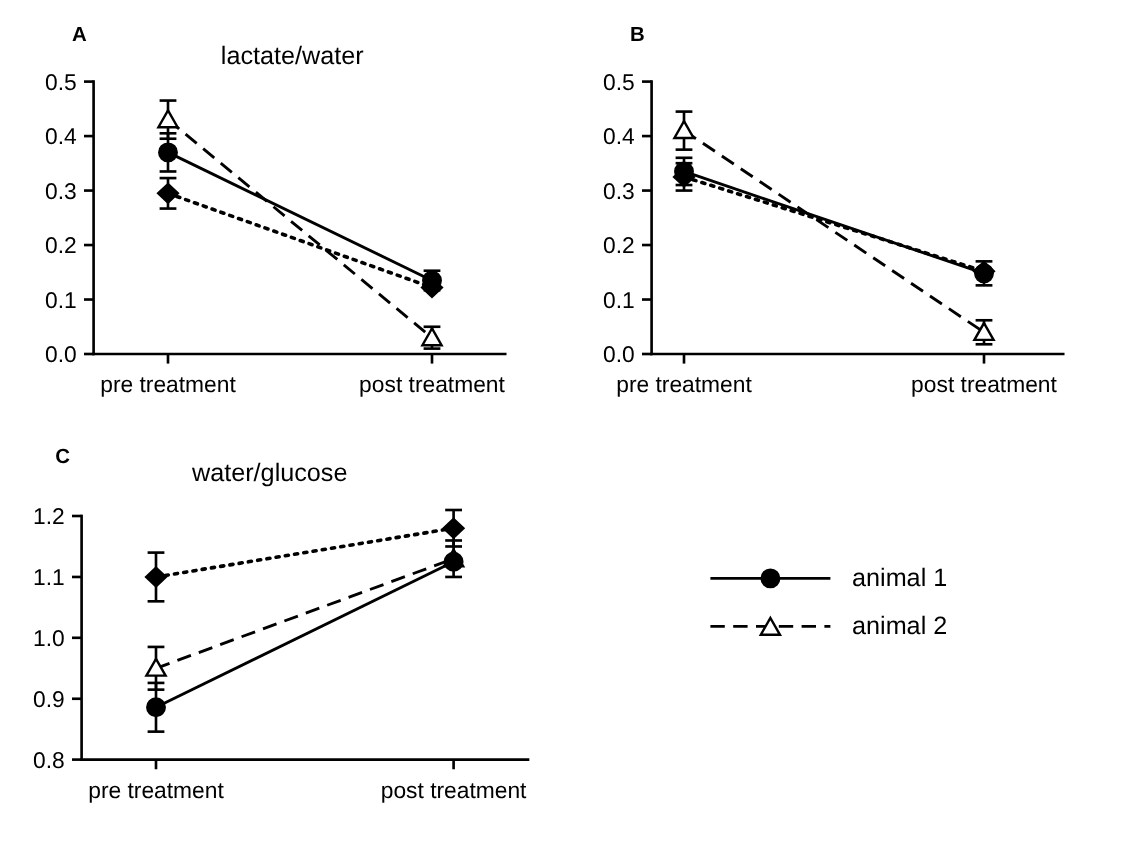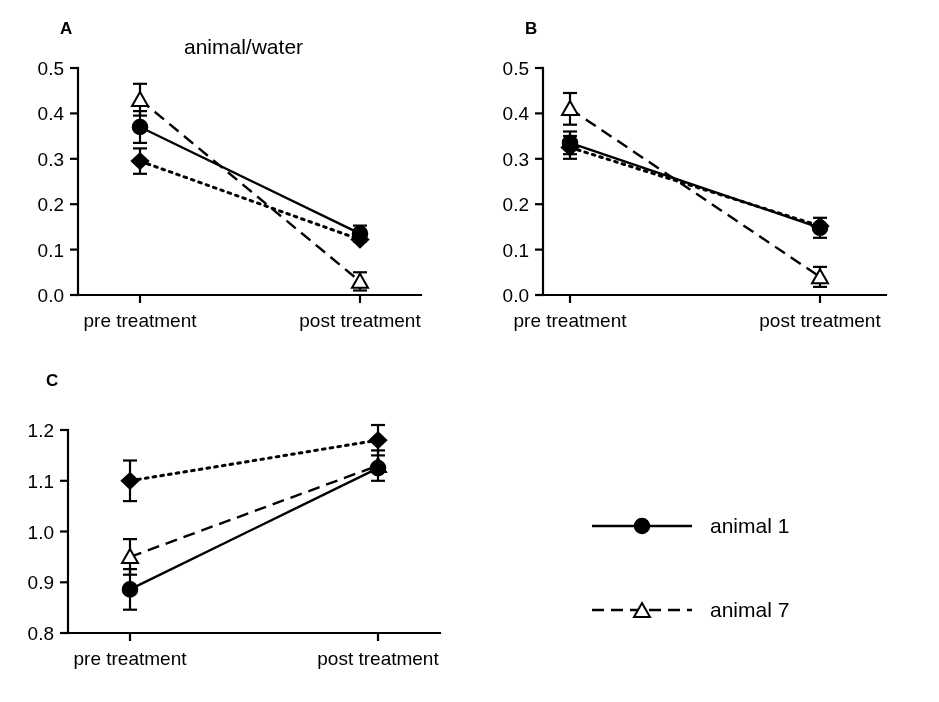--- a/index.html
+++ b/index.html
@@ -89,38 +89,37 @@
   #legend {
     position: absolute;
     left: 590px;
     top: 462px;
     width: 290px;
   }
   .legend-row {
     display: flex;
     align-items: center;
     height: 40px;
-    margin-top: 44px;
   }
   .legend-sample {
     width: 104px;
     flex: 0 0 104px;
   }
   .legend-label {
     font-size: 21px;
     padding-left: 16px;
     white-space: nowrap;
   }
 </style>
 </head>
 <body>
 
 <div class="panel" id="panel-a" style="left:0px; top:0px; width:470px; height:340px;">
   <div class="panel-letter" style="left:60px; top:20px;">A</div>
-  <div class="panel-title" style="left:184px; top:36px;">animal/water</div>
+  <div class="panel-title" style="left:184px; top:36px;">lactate/water</div>
 
   <svg width="470" height="340">
 
     <line class="axis-line" x1="78" y1="68" x2="78" y2="295"></line>
     <line class="axis-line" x1="78" y1="295" x2="421" y2="295"></line>
 
     <line class="tick" x1="70" y1="295" x2="78" y2="295"></line>
     <line class="tick" x1="70" y1="249.6" x2="78" y2="249.6"></line>
     <line class="tick" x1="70" y1="204.2" x2="78" y2="204.2"></line>
     <line class="tick" x1="70" y1="158.8" x2="78" y2="158.8"></line>
@@ -242,20 +241,21 @@
     <polygon class="marker-open-triangle" points="350,269.2 358,283.2 342,283.2"></polygon>
     <polygon class="marker-filled-diamond" points="100,139.4 108.5,147.4 100,155.4 91.5,147.4"></polygon>
     <polygon class="marker-filled-diamond" points="350,218 358.5,226 350,234 341.5,226"></polygon>
     <circle class="marker-filled-circle" cx="100" cy="142.9" r="7.5"></circle>
     <circle class="marker-filled-circle" cx="350" cy="227.8" r="7.5"></circle>
   </svg>
 </div>
 
 <div class="panel" id="panel-c" style="left:0px; top:348px; width:470px; height:340px;">
   <div class="panel-letter" style="left:46px; top:24px;">C</div>
+  <div class="panel-title" style="left:160px; top:36px;">water/glucose</div>
 
   <svg width="470" height="340">
     <line class="axis-line" x1="68" y1="82" x2="68" y2="285"></line>
     <line class="axis-line" x1="68" y1="285" x2="440" y2="285"></line>
 
     <line class="tick" x1="60" y1="285" x2="68" y2="285"></line>
     <line class="tick" x1="60" y1="234.3" x2="68" y2="234.3"></line>
     <line class="tick" x1="60" y1="183.5" x2="68" y2="183.5"></line>
     <line class="tick" x1="60" y1="132.8" x2="68" y2="132.8"></line>
     <line class="tick" x1="60" y1="82" x2="68" y2="82"></line>
@@ -318,15 +318,15 @@
       <line class="series-line" x1="2" y1="11" x2="102" y2="11"></line>
       <circle class="marker-filled-circle" cx="52" cy="11" r="7.5"></circle>
     </svg>
     <span class="legend-label">animal 1</span>
   </div>
   <div class="legend-row">
     <svg class="legend-sample" height="22">
       <line class="series-line dashed" x1="2" y1="11" x2="102" y2="11"></line>
       <polygon class="marker-open-triangle" points="52,4 60,18 44,18"></polygon>
     </svg>
-    <span class="legend-label">animal 7</span>
+    <span class="legend-label">animal 2</span>
   </div>
 </div>
 
 </body></html>

